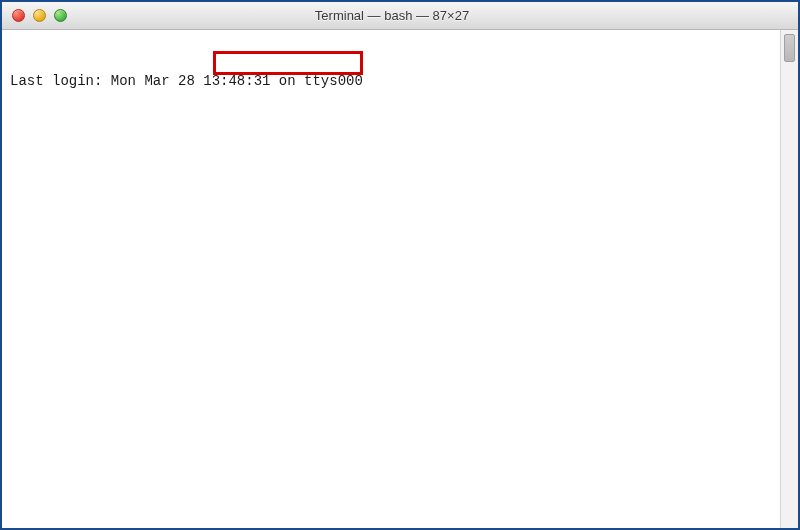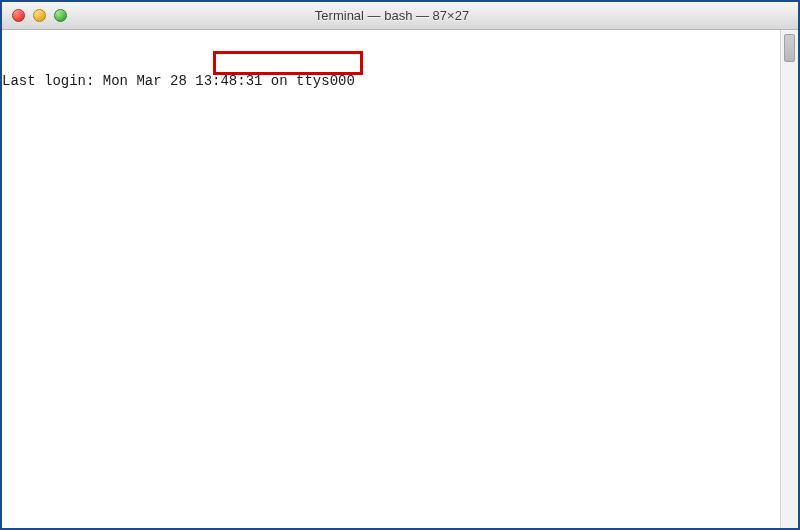--- a/index.html
+++ b/index.html
@@ -48,21 +48,21 @@
       pointer-events: none;
     }
     .term-wrap {
       flex: 1;
       position: relative;
       display: flex;
       background: #fff;
     }
     .term-body {
       flex: 1;
-      padding: 6px 0;
+      padding: 6px 8px;
       font-size: 14px;
       color: #1a1a1a;
       line-height: 18px;
       white-space: pre;
       background: #fff;
       position: relative;
     }
     .scrollbar-track {
       width: 18px;
       background: #f2f2f2;

